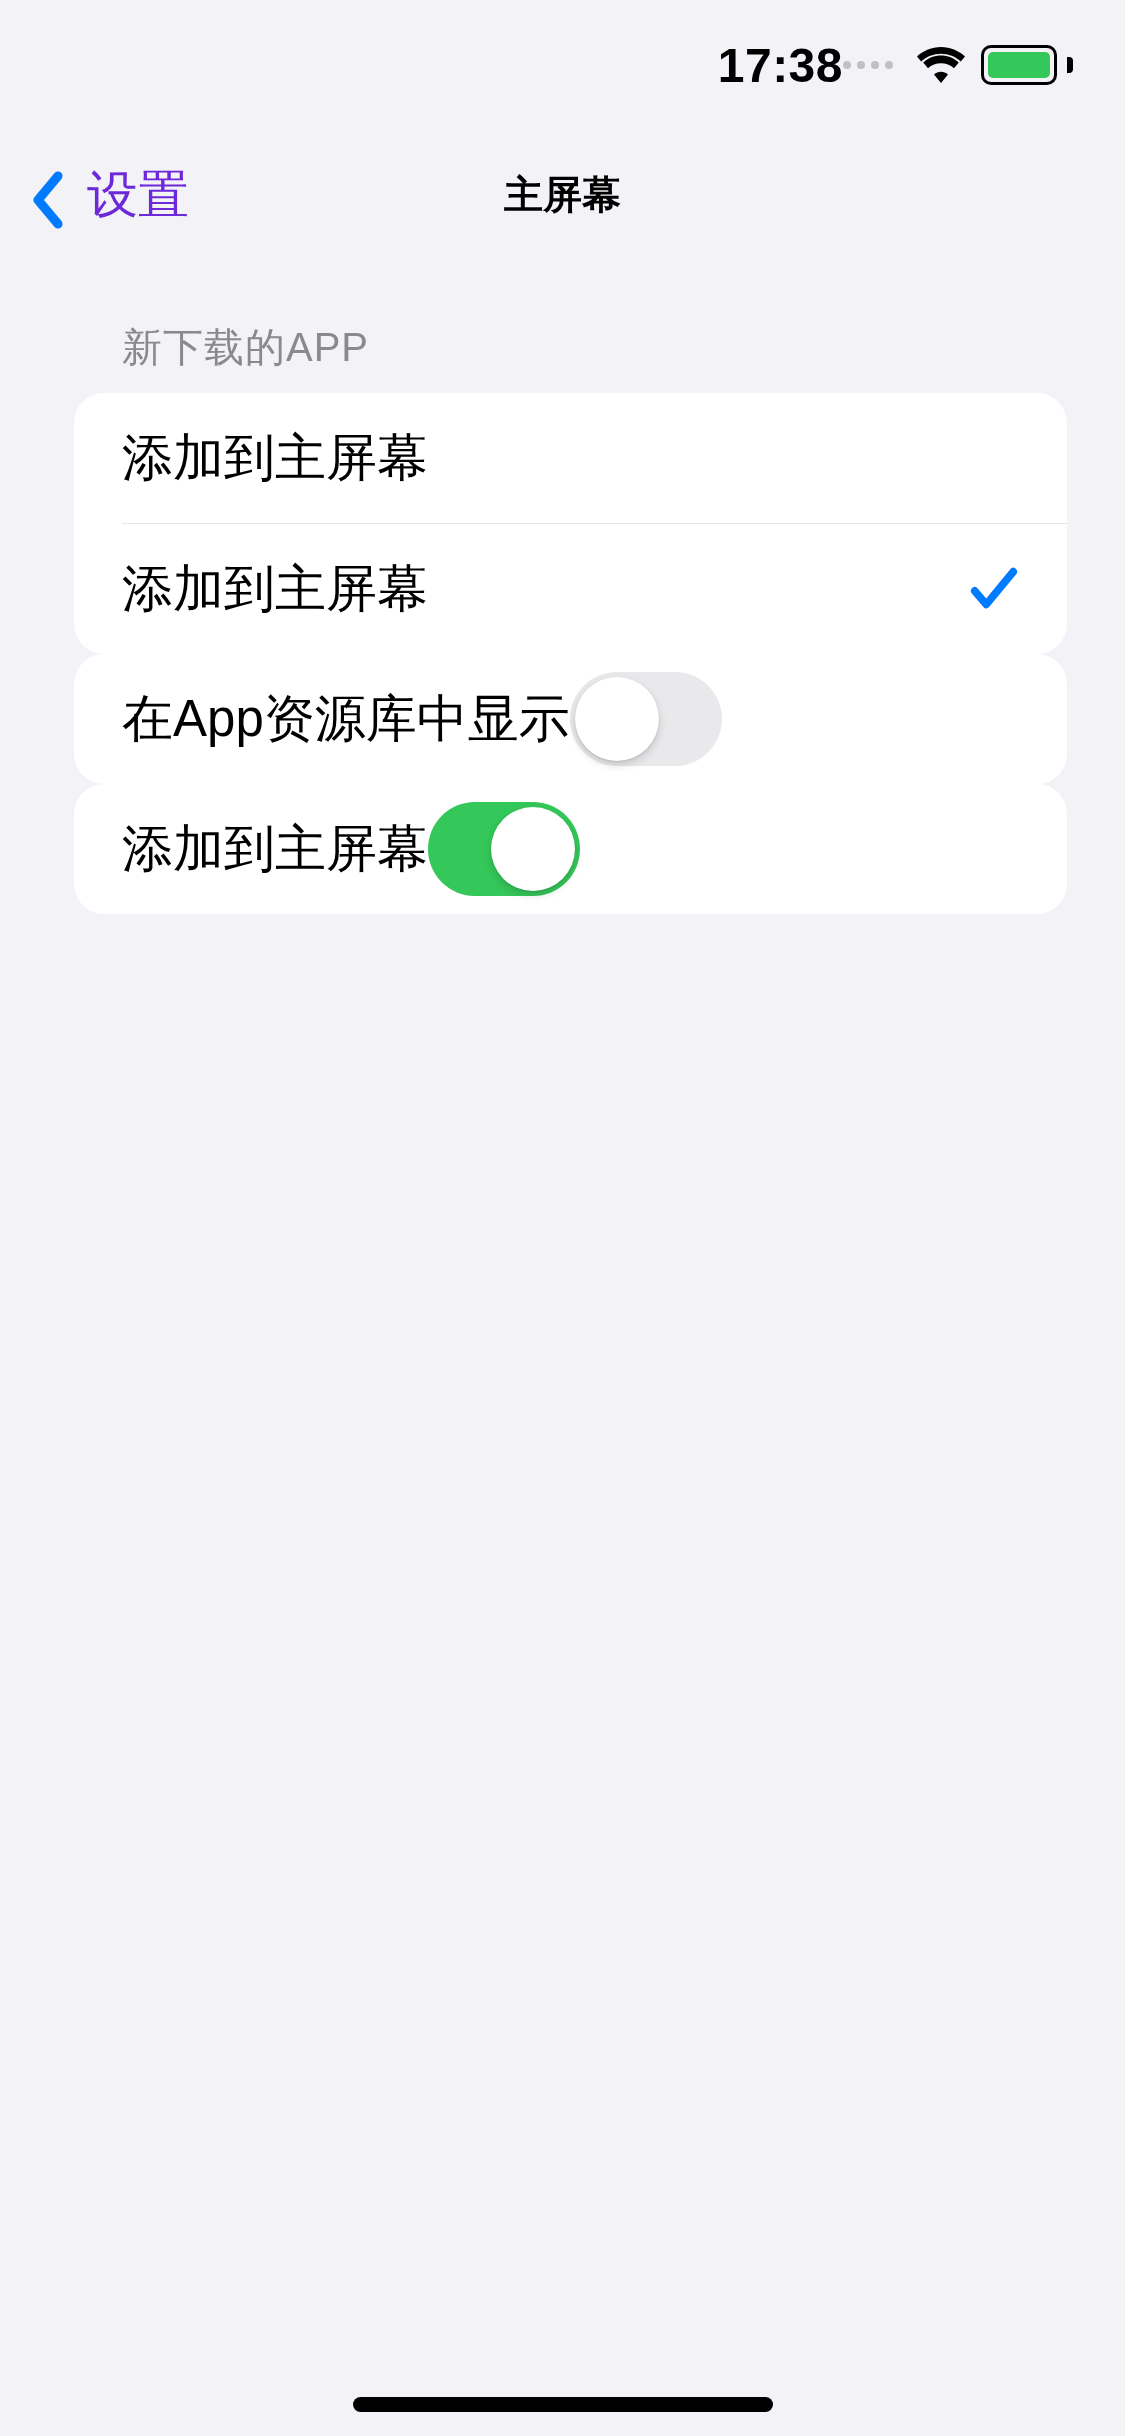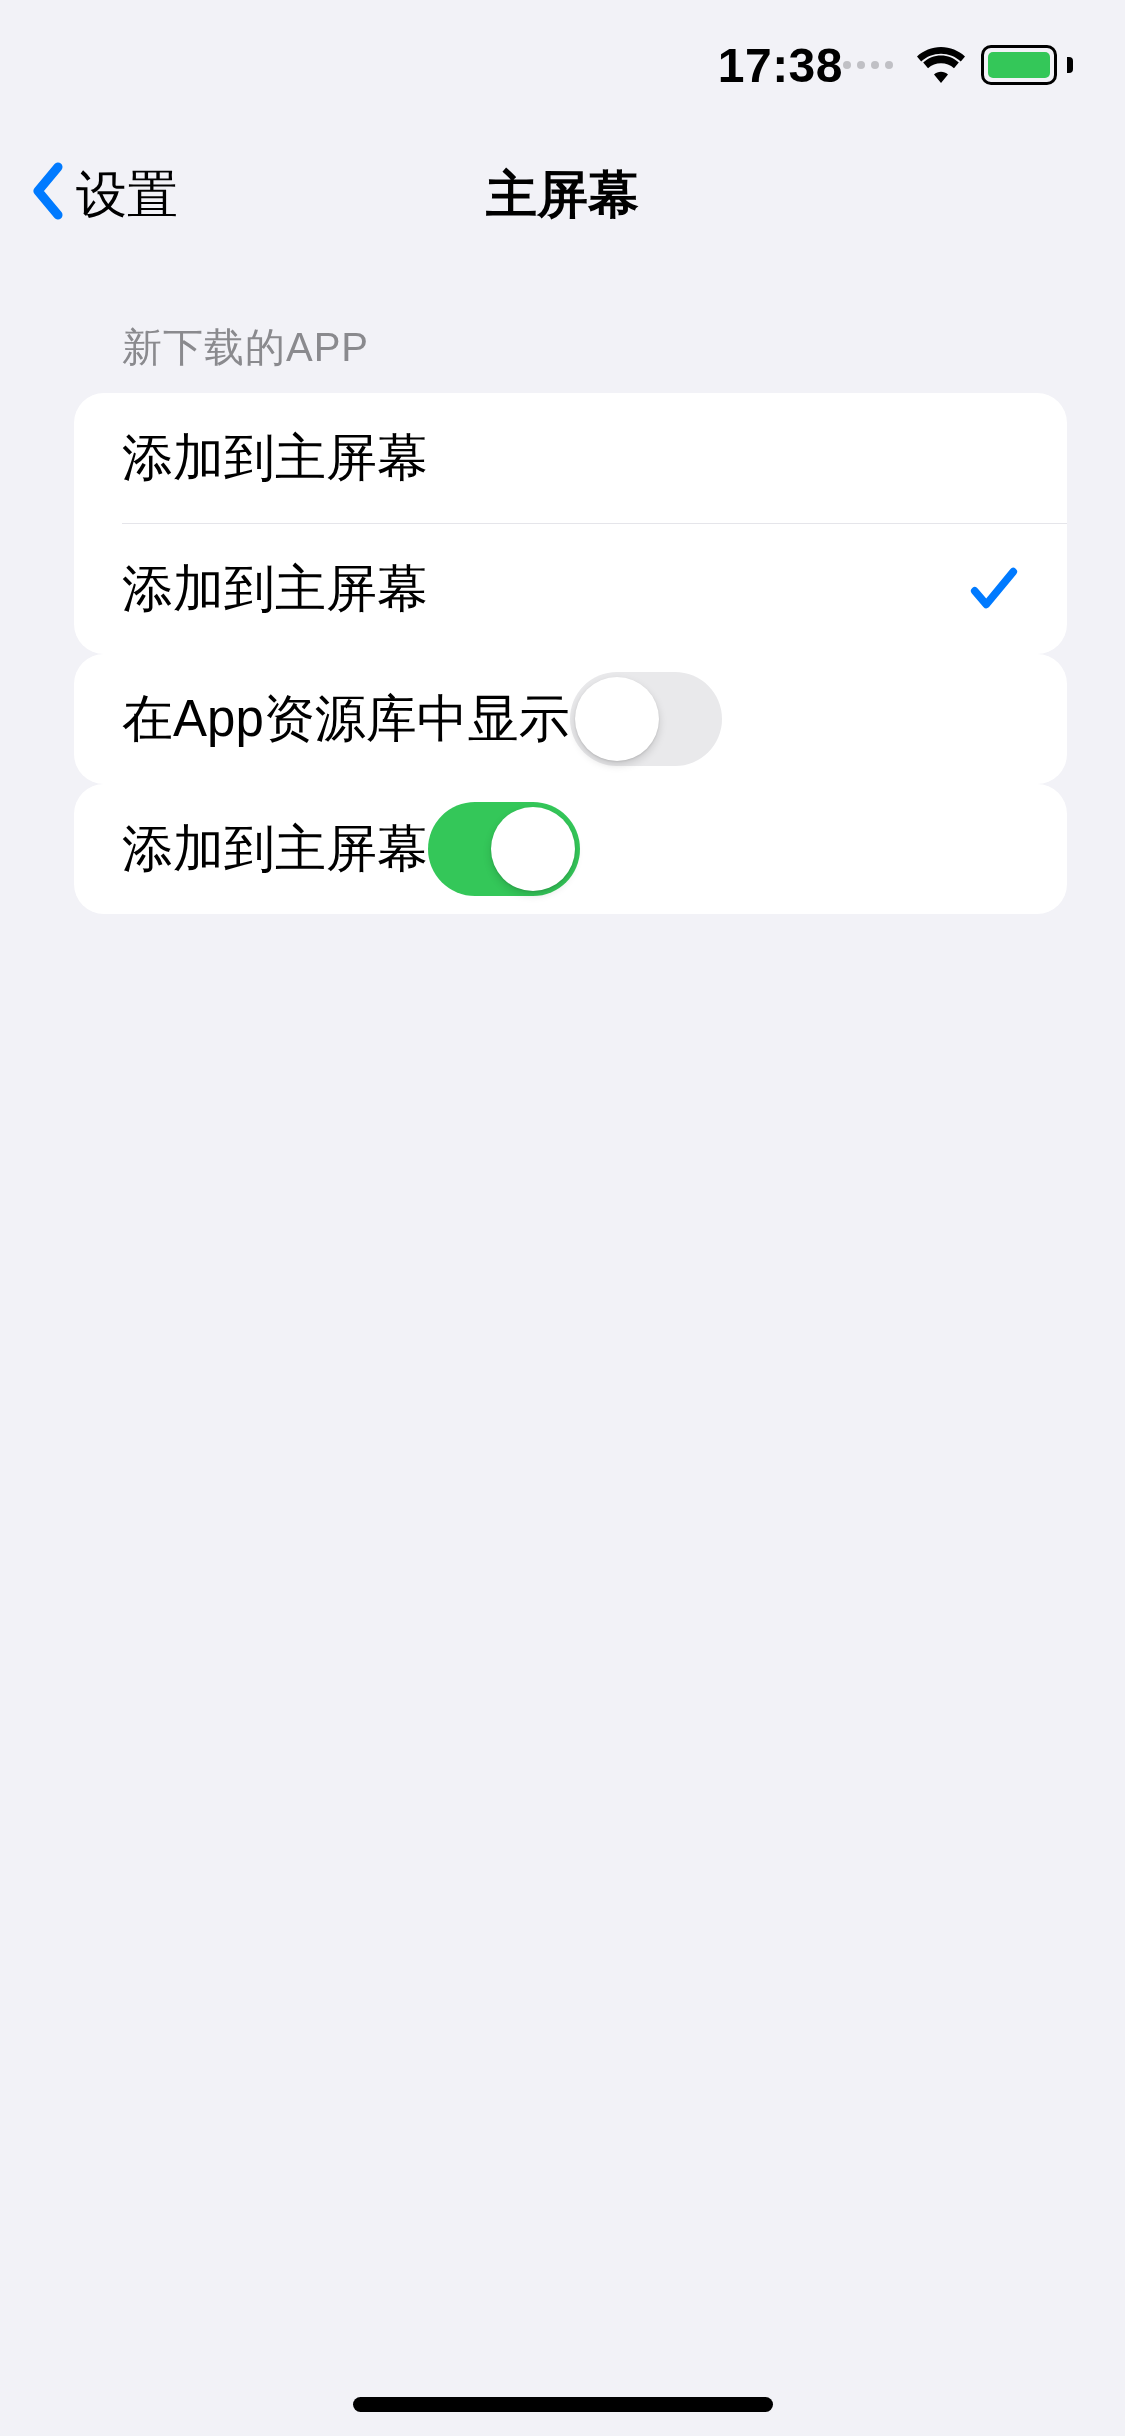--- a/index.html
+++ b/index.html
@@ -81,35 +81,35 @@
     }
     .nav-bar {
       height: 130px;
       display: flex;
       align-items: center;
       position: relative;
       padding: 0 30px;
     }
     .back-button {
       display: flex;
-      align-items: flex-start;
-      gap: 10px;
-      color: #000000;
+      align-items: flex-end;
+      gap: 21px;
+      color: #6d28d9;
       font-size: 51px;
     }
     .back-chevron svg {
       width: 36px;
       height: 60px;
       display: block;
     }
     .nav-title {
       position: absolute;
       left: 50%;
       transform: translateX(-50%);
-      font-size: 51px;
+      font-size: 39px;
       font-weight: 600;
       color: #000;
     }
     .content {
       padding: 0 58px;
       margin-left: 16px;
     }
     .section-header {
       font-size: 40px;
       color: #8a8a8e;

